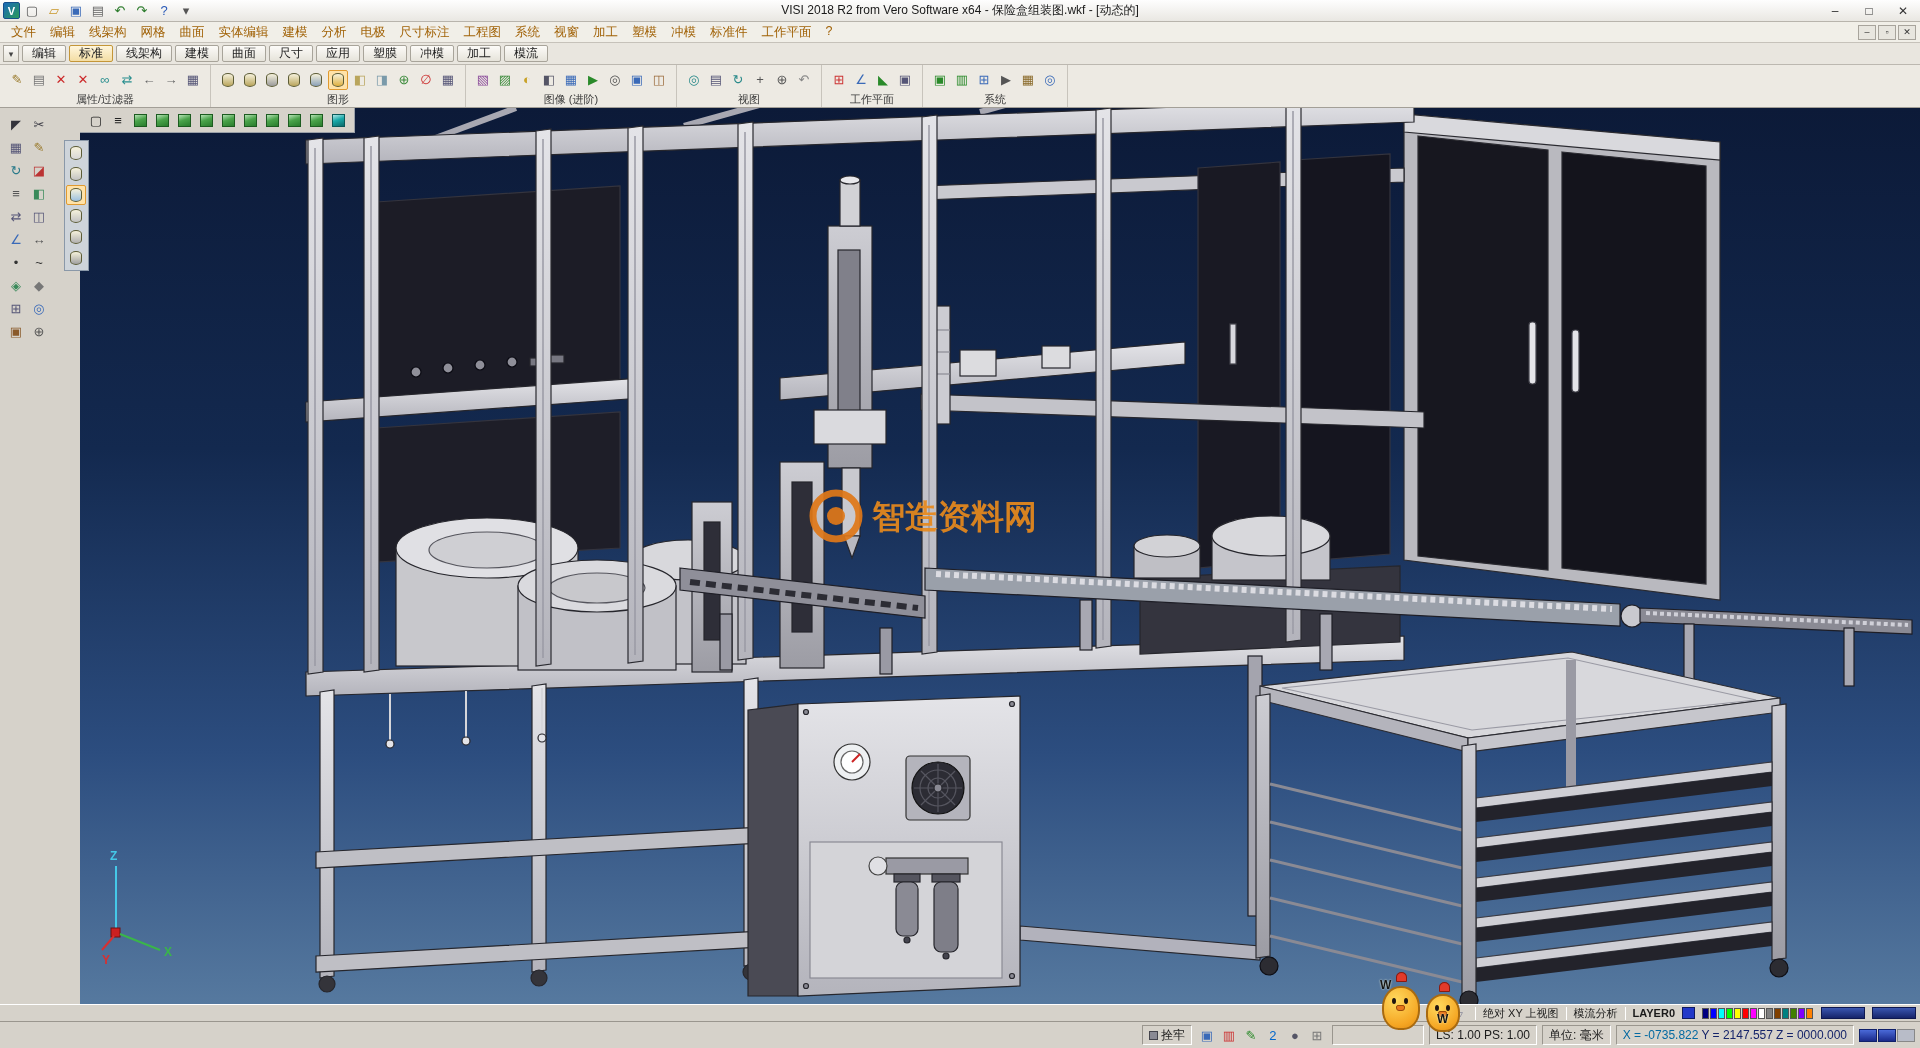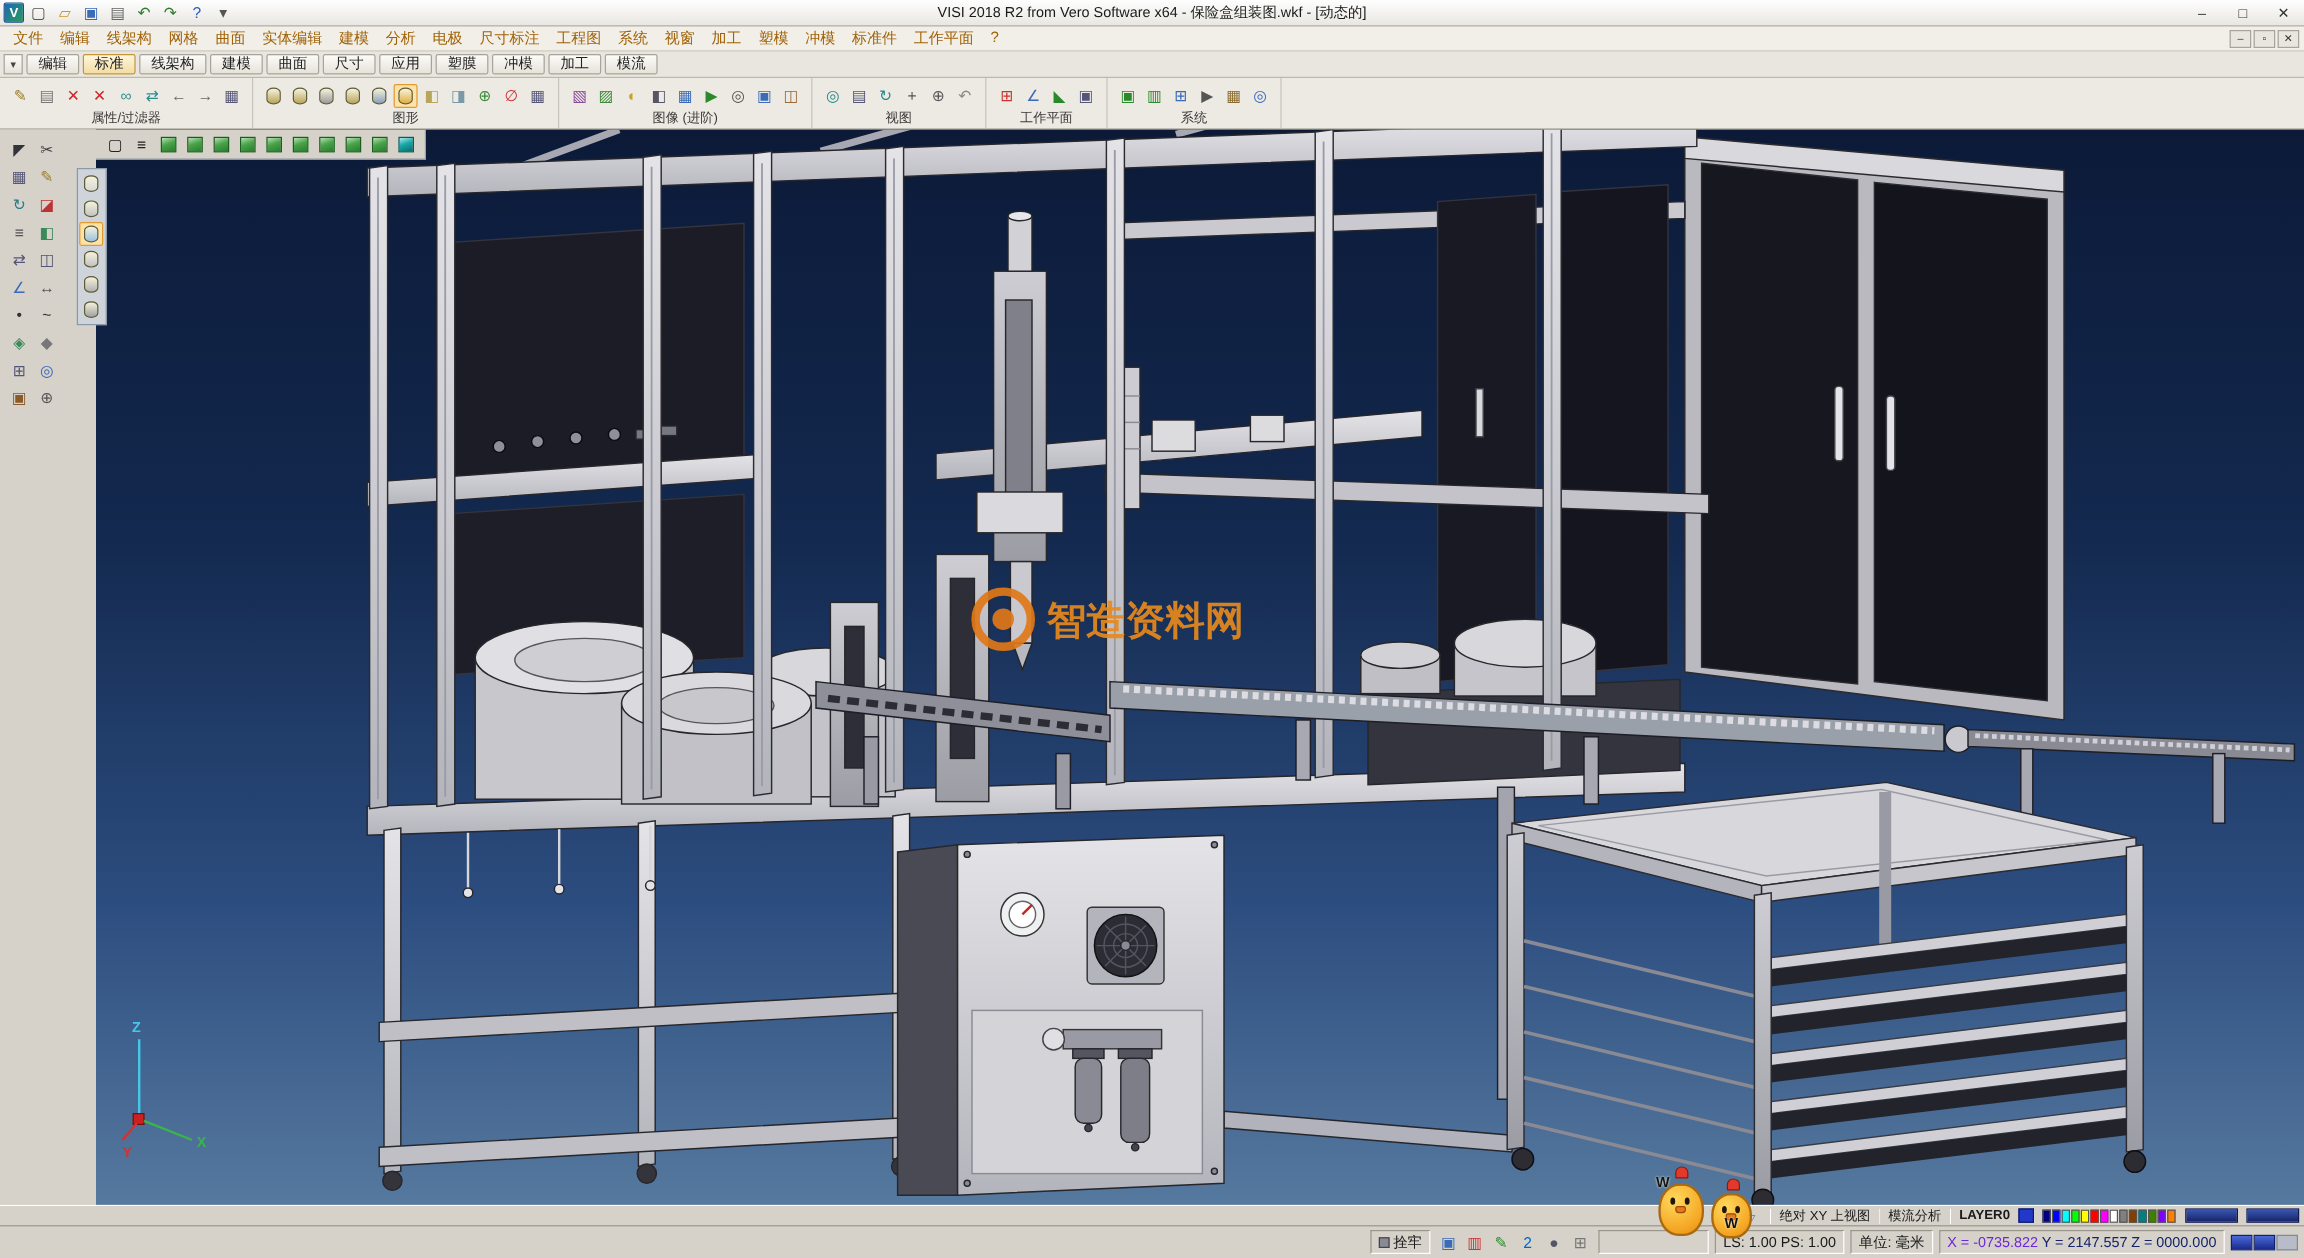--- a/index.html
+++ b/index.html
@@ -58,21 +58,21 @@
   .palwrap { display:flex; align-items:center; }
   .bluebox { width:13px; height:12px; background:#2238c8; border:1px solid #101a60; display:inline-block; }
   .navybar { width:44px; height:12px; background:linear-gradient(#3a56b0,#16246a); border:1px solid #0e1850; display:inline-block; }
   .layer-label { font-weight:bold; }
 
   .sb2 { height:27px; background:#d6d2ca; border-top:1px solid #9a968e; display:flex; align-items:center; font-size:12px; color:#1a1a1a; gap:5px; padding:0 5px; }
   .sb2 .spacer { flex:1; }
   .seg2 { display:flex; align-items:center; gap:3px; border:1px solid; border-color:#9a968e #ffffff #ffffff #9a968e; height:20px; padding:0 6px; background:#d6d2ca; white-space:nowrap; }
   .seg2.wide { width:92px; }
   .pin { width:9px; height:9px; background:#8a8a94; border:1px solid #44444c; display:inline-block; }
-  .cx { color:#6d28d9; }
+  .cx { color:#0369a1; }
   .cyz { color:#15246a; }
   .miniseg { display:flex; gap:1px; align-items:center; }
   .mini { width:18px; height:13px; background:linear-gradient(#4a6ad8,#1a2a8a); border:1px solid #10206a; display:inline-block; }
   .mini.light { background:#b8bcc8; border-color:#888; }
 
   
   .mascots { position:absolute; left:1382px; top:972px; width:92px; height:64px; z-index:30; }
   .chick { position:absolute; }
   .chick .body { position:absolute; background:radial-gradient(circle at 35% 30%,#ffd95e,#f5a623 70%,#e08912); border:2px solid #a86a10; border-radius:48% 48% 44% 44%; width:100%; height:82%; bottom:0; }
   .chick .comb { position:absolute; top:-4px; left:38%; width:11px; height:10px; background:#e23a2a; border:1px solid #8a1a10; border-radius:50% 50% 10% 10%; }

